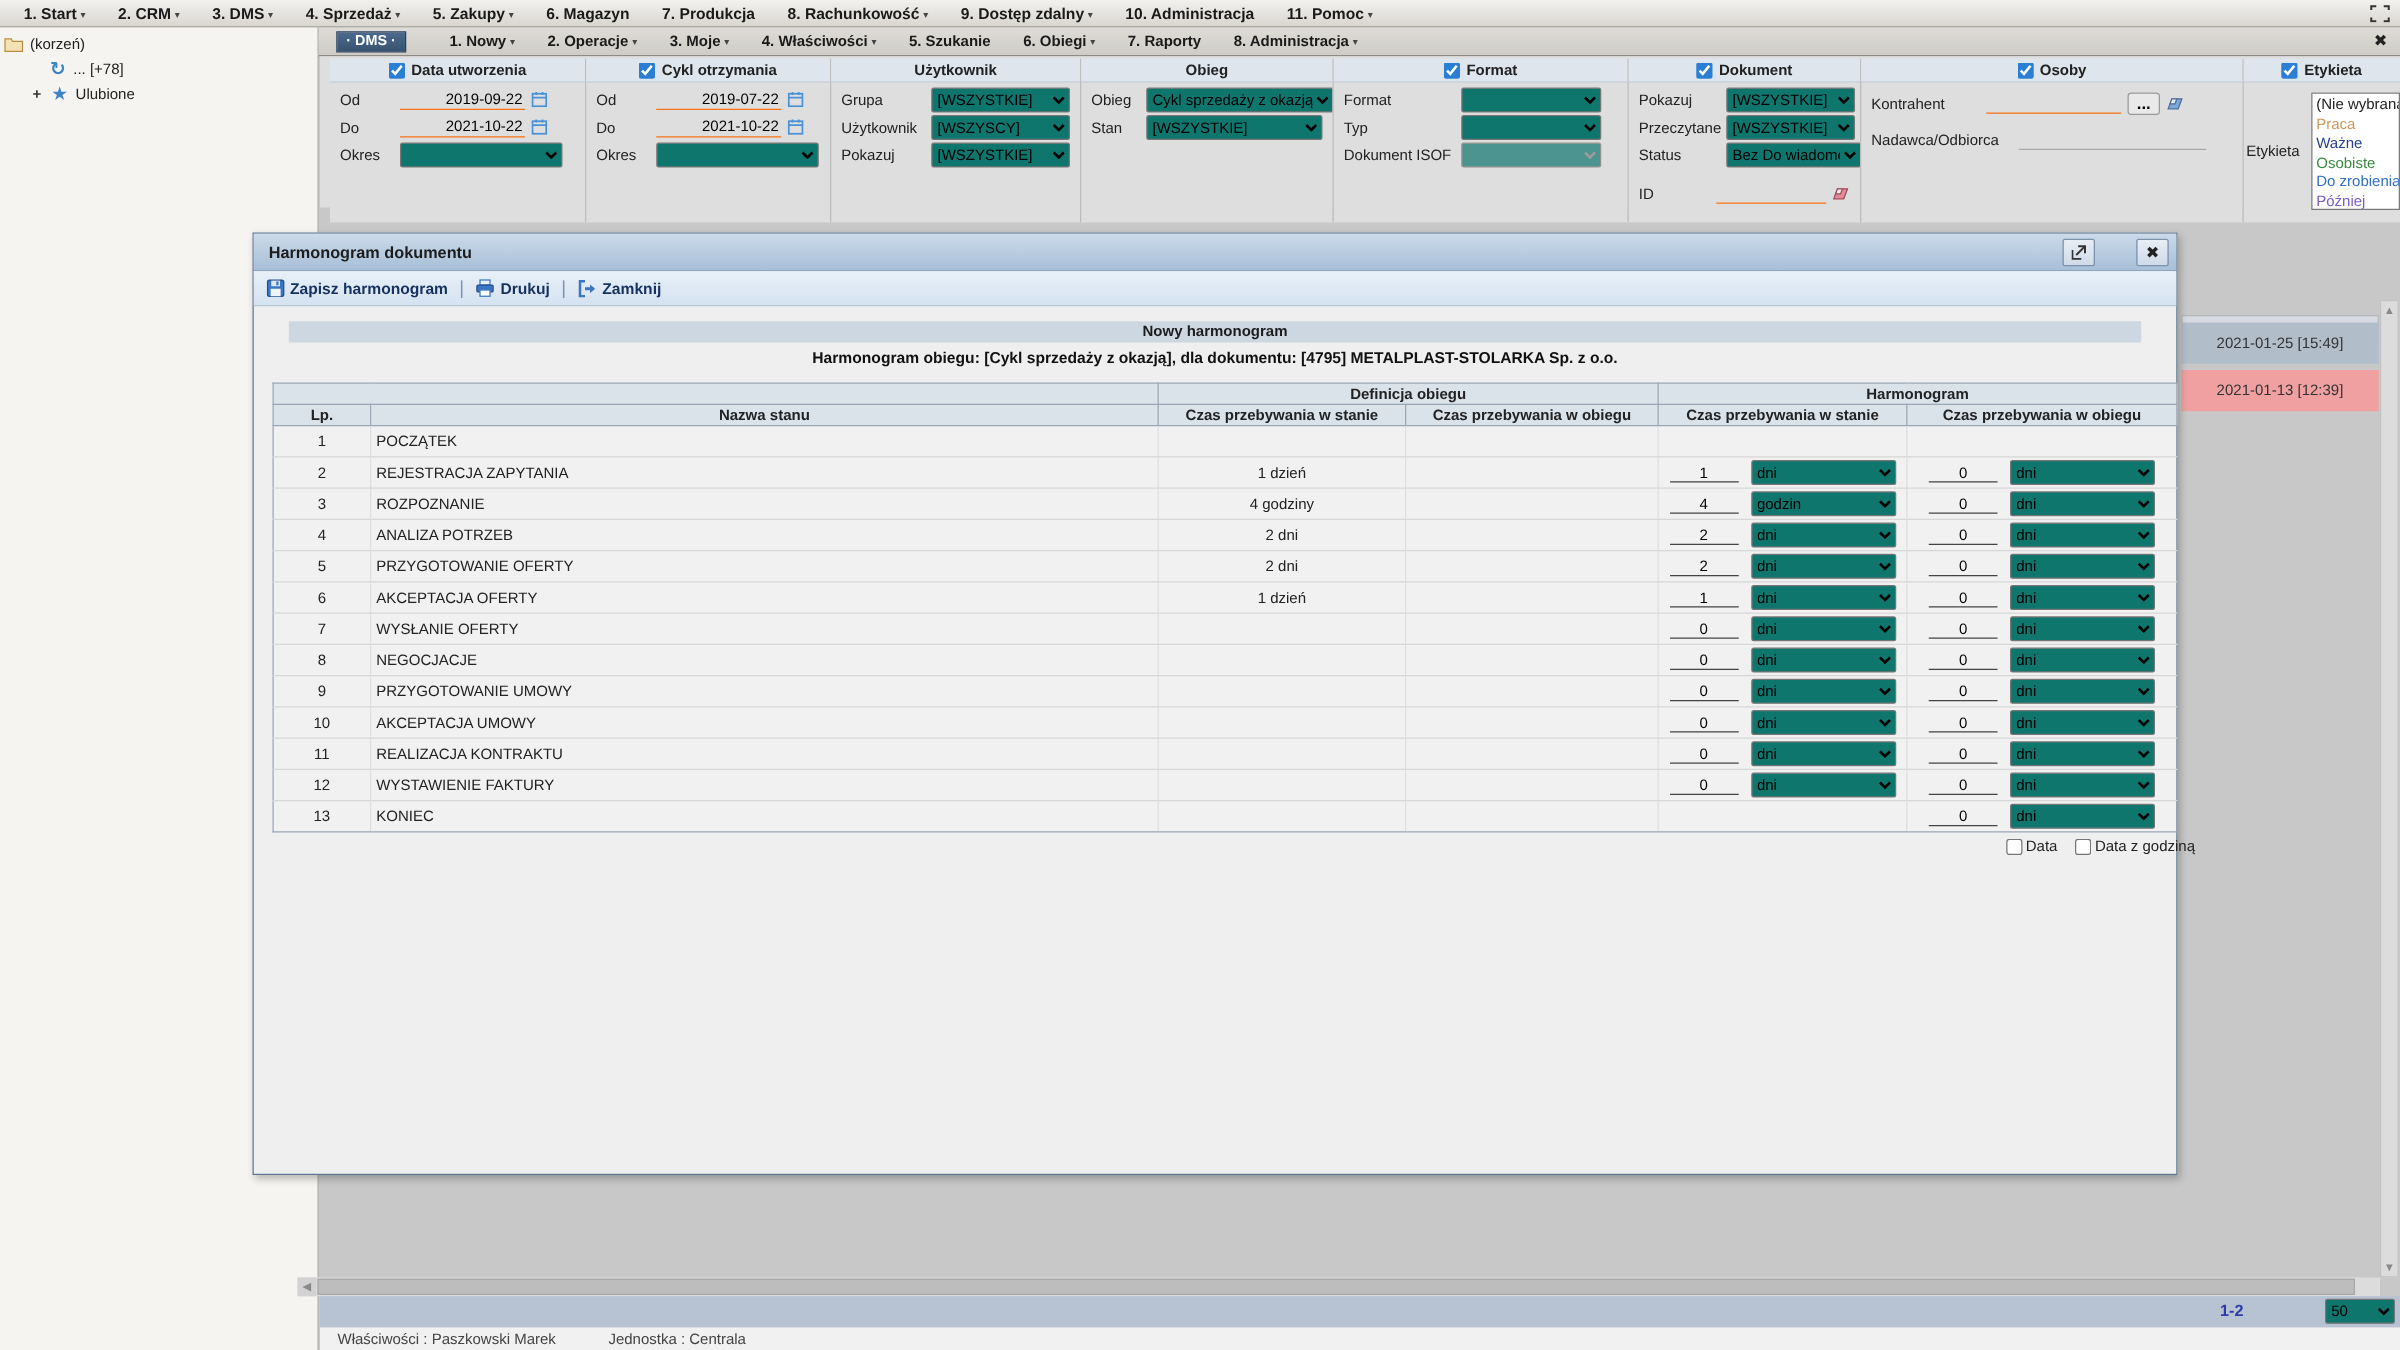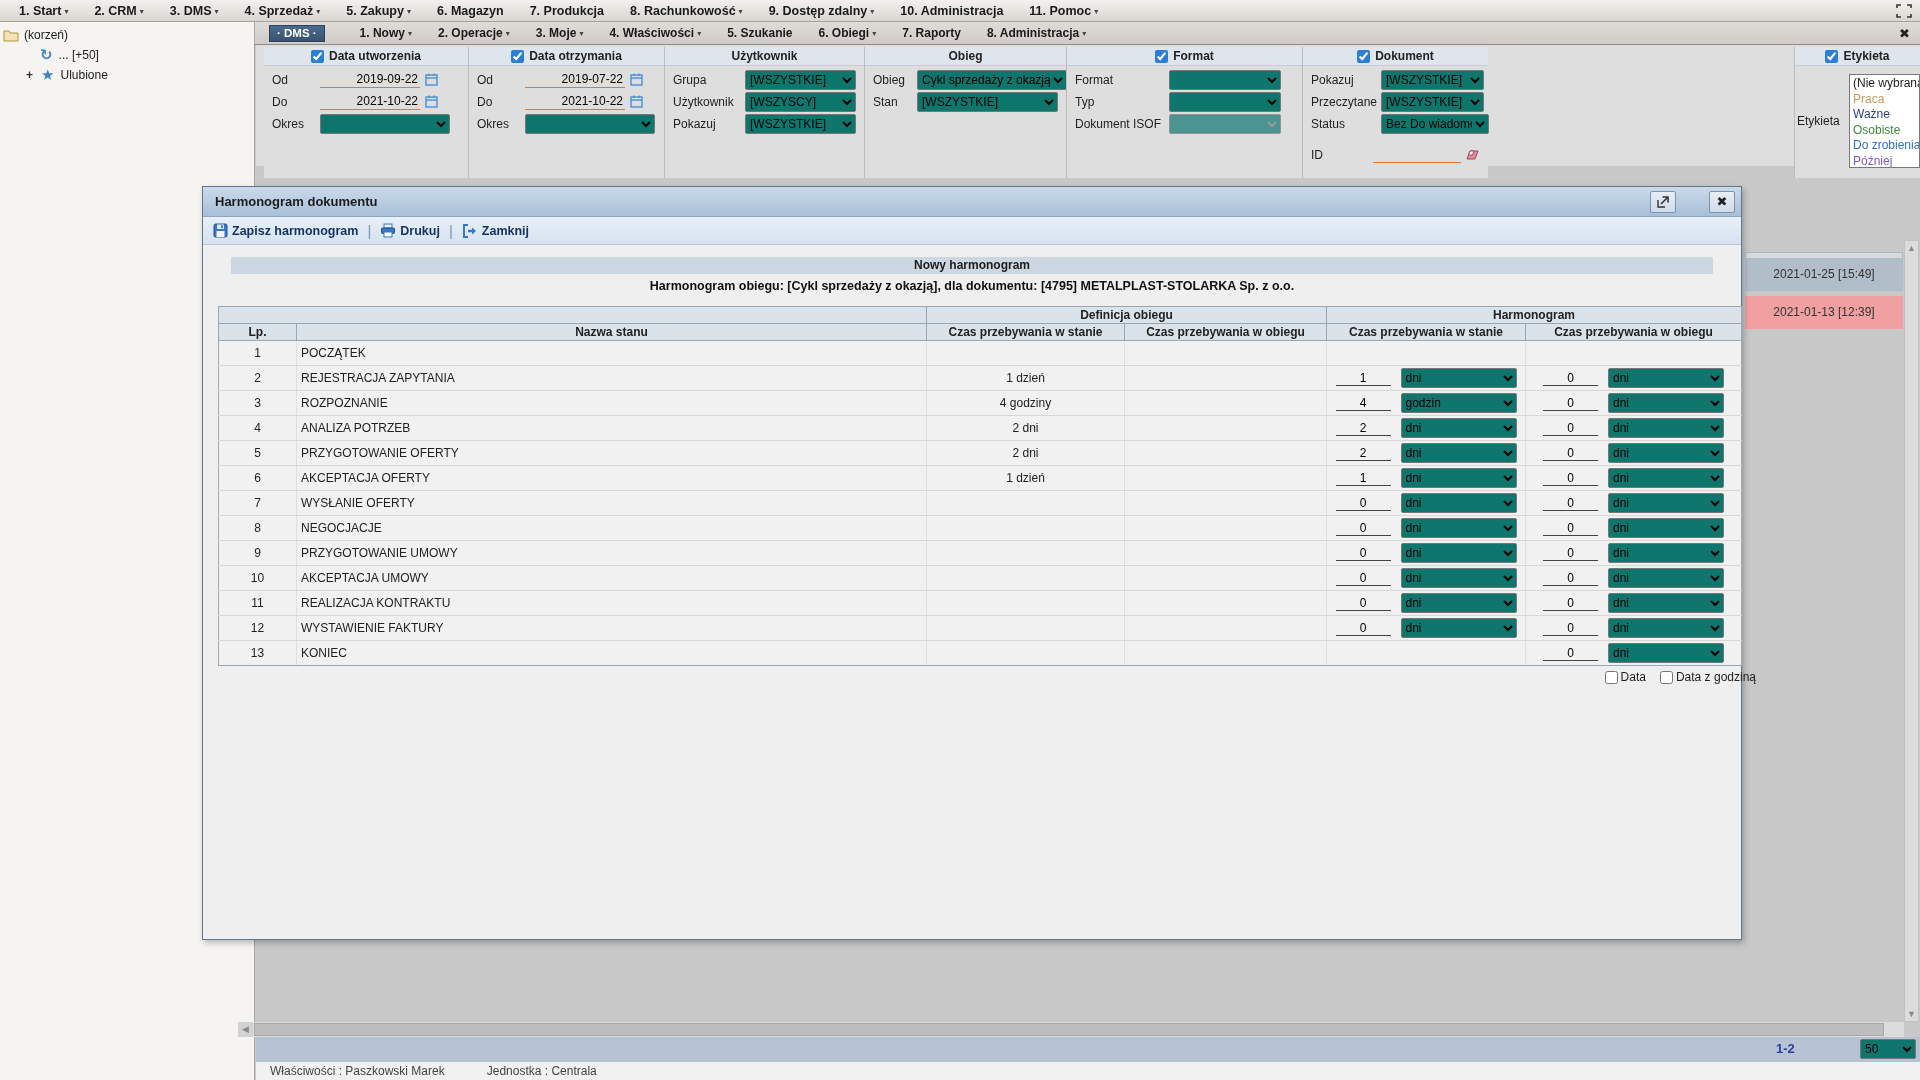--- a/index.html
+++ b/index.html
@@ -151,21 +151,21 @@
 
 <div class="sidebar">
   <div class="tree-row r1">
     <svg width="16" height="13" style="margin-right:5px" viewBox="0 0 16 13">
       <path d="M1 3 L1 12 L15 12 L15 4 L7 4 L6 2 L1 2 Z" fill="#f3e3b4" stroke="#b98f3e"></path>
     </svg>
     <span>(korzeń)</span>
   </div>
   <div class="tree-row r2">
     <span class="refresh-glyph">↻</span>
-    <span>... [+50]</span>
+    <span>... [+78]</span>
   </div>
   <div class="tree-row r3">
     <span class="plus-glyph">+</span>
     <span class="star-glyph">★</span>
     <span>Ulubione</span>
   </div>
 </div>
 
 <div class="dmsbar">
   <span class="dms-brand">· DMS ·</span>
@@ -212,21 +212,21 @@
       </div>
     <div class="frow">
         <span class="flabel" style="width:48px">Okres</span>
       <select style="width:130px"></select>
       </div>
   </div>
 
   <div class="fsection" style="left:212px; width:196px;">
     <div class="fhead">
       <input type="checkbox" class="cb" checked="" style="">
-      <span>Data otrzymania</span>
+      <span>Cykl otrzymania</span>
     </div>
     <div class="frow">
         <span class="flabel" style="width:48px">Od</span>
       <input class="uline date-input" value="2019-07-22" style="">
       <svg class="cal-svg" width="13" height="13" viewBox="0 0 13 13">
           <rect x="1" y="2" width="11" height="10" fill="none" stroke="#4a90d9" stroke-width="1.4"></rect>
           <line x1="1" y1="5" x2="12" y2="5" stroke="#4a90d9" stroke-width="1.4"></line>
           <line x1="4" y1="0.5" x2="4" y2="3" stroke="#4a90d9" stroke-width="1.4"></line>
           <line x1="9" y1="0.5" x2="9" y2="3" stroke="#4a90d9" stroke-width="1.4"></line>
         </svg>
@@ -318,20 +318,39 @@
     <div class="frow" style="margin-top:14px">
         <span class="flabel" style="width:62px">ID</span>
       <input class="uline" style="width: 88px;">
       <svg class="eraser" width="14" height="12" viewBox="0 0 14 12">
           <polygon points="4,2 12,2 9,10 1,10" fill="#e08c9a" stroke="#a5485c"></polygon>
           <polygon points="4,2 8,2 6.5,6 2.5,6" fill="#f3f3f3" stroke="#a5485c"></polygon>
         </svg>
       </div>
   </div>
 
+  <div class="fsection" style="left:1232px; width:306px;">
+    <div class="fhead">
+      <input type="checkbox" class="cb" checked="" style="">
+      <span>Osoby</span>
+    </div>
+    <div class="frow" style="margin-top:8px">
+        <span class="flabel" style="width:92px">Kontrahent</span>
+      <input class="uline" style="width: 108px;">
+      <button class="dots-btn">...</button>
+      <svg class="eraser" width="15" height="12" viewBox="0 0 14 12">
+          <polygon points="4,2 12,2 9,10 1,10" fill="#7ea7d8" stroke="#4d6f9c"></polygon>
+          <polygon points="4,2 8,2 6.5,6 2.5,6" fill="#e8eef6" stroke="#4d6f9c"></polygon>
+        </svg>
+      </div>
+    <div class="frow" style="margin-top:12px">
+        <span class="flabel" style="width:118px">Nadawca/Odbiorca</span>
+      <input class="uline" style="width: 150px; border-bottom-color: rgb(170, 170, 170);">
+      </div>
+  </div>
 
   <div class="fsection" style="left:1538px; width:126px;">
     <div class="fhead">
       <input type="checkbox" class="cb" checked="" style="">
       <span>Etykieta</span>
     </div>
     <div style="display:flex; margin-top:8px; padding-left:2px; gap:4px; align-items:center;">
       <span style="width:48px; flex:none;">Etykieta</span>
       <div class="listbox" id="etykieta-listbox">
           <div style="color: rgb(34, 34, 34);">(Nie wybrana)</div>

